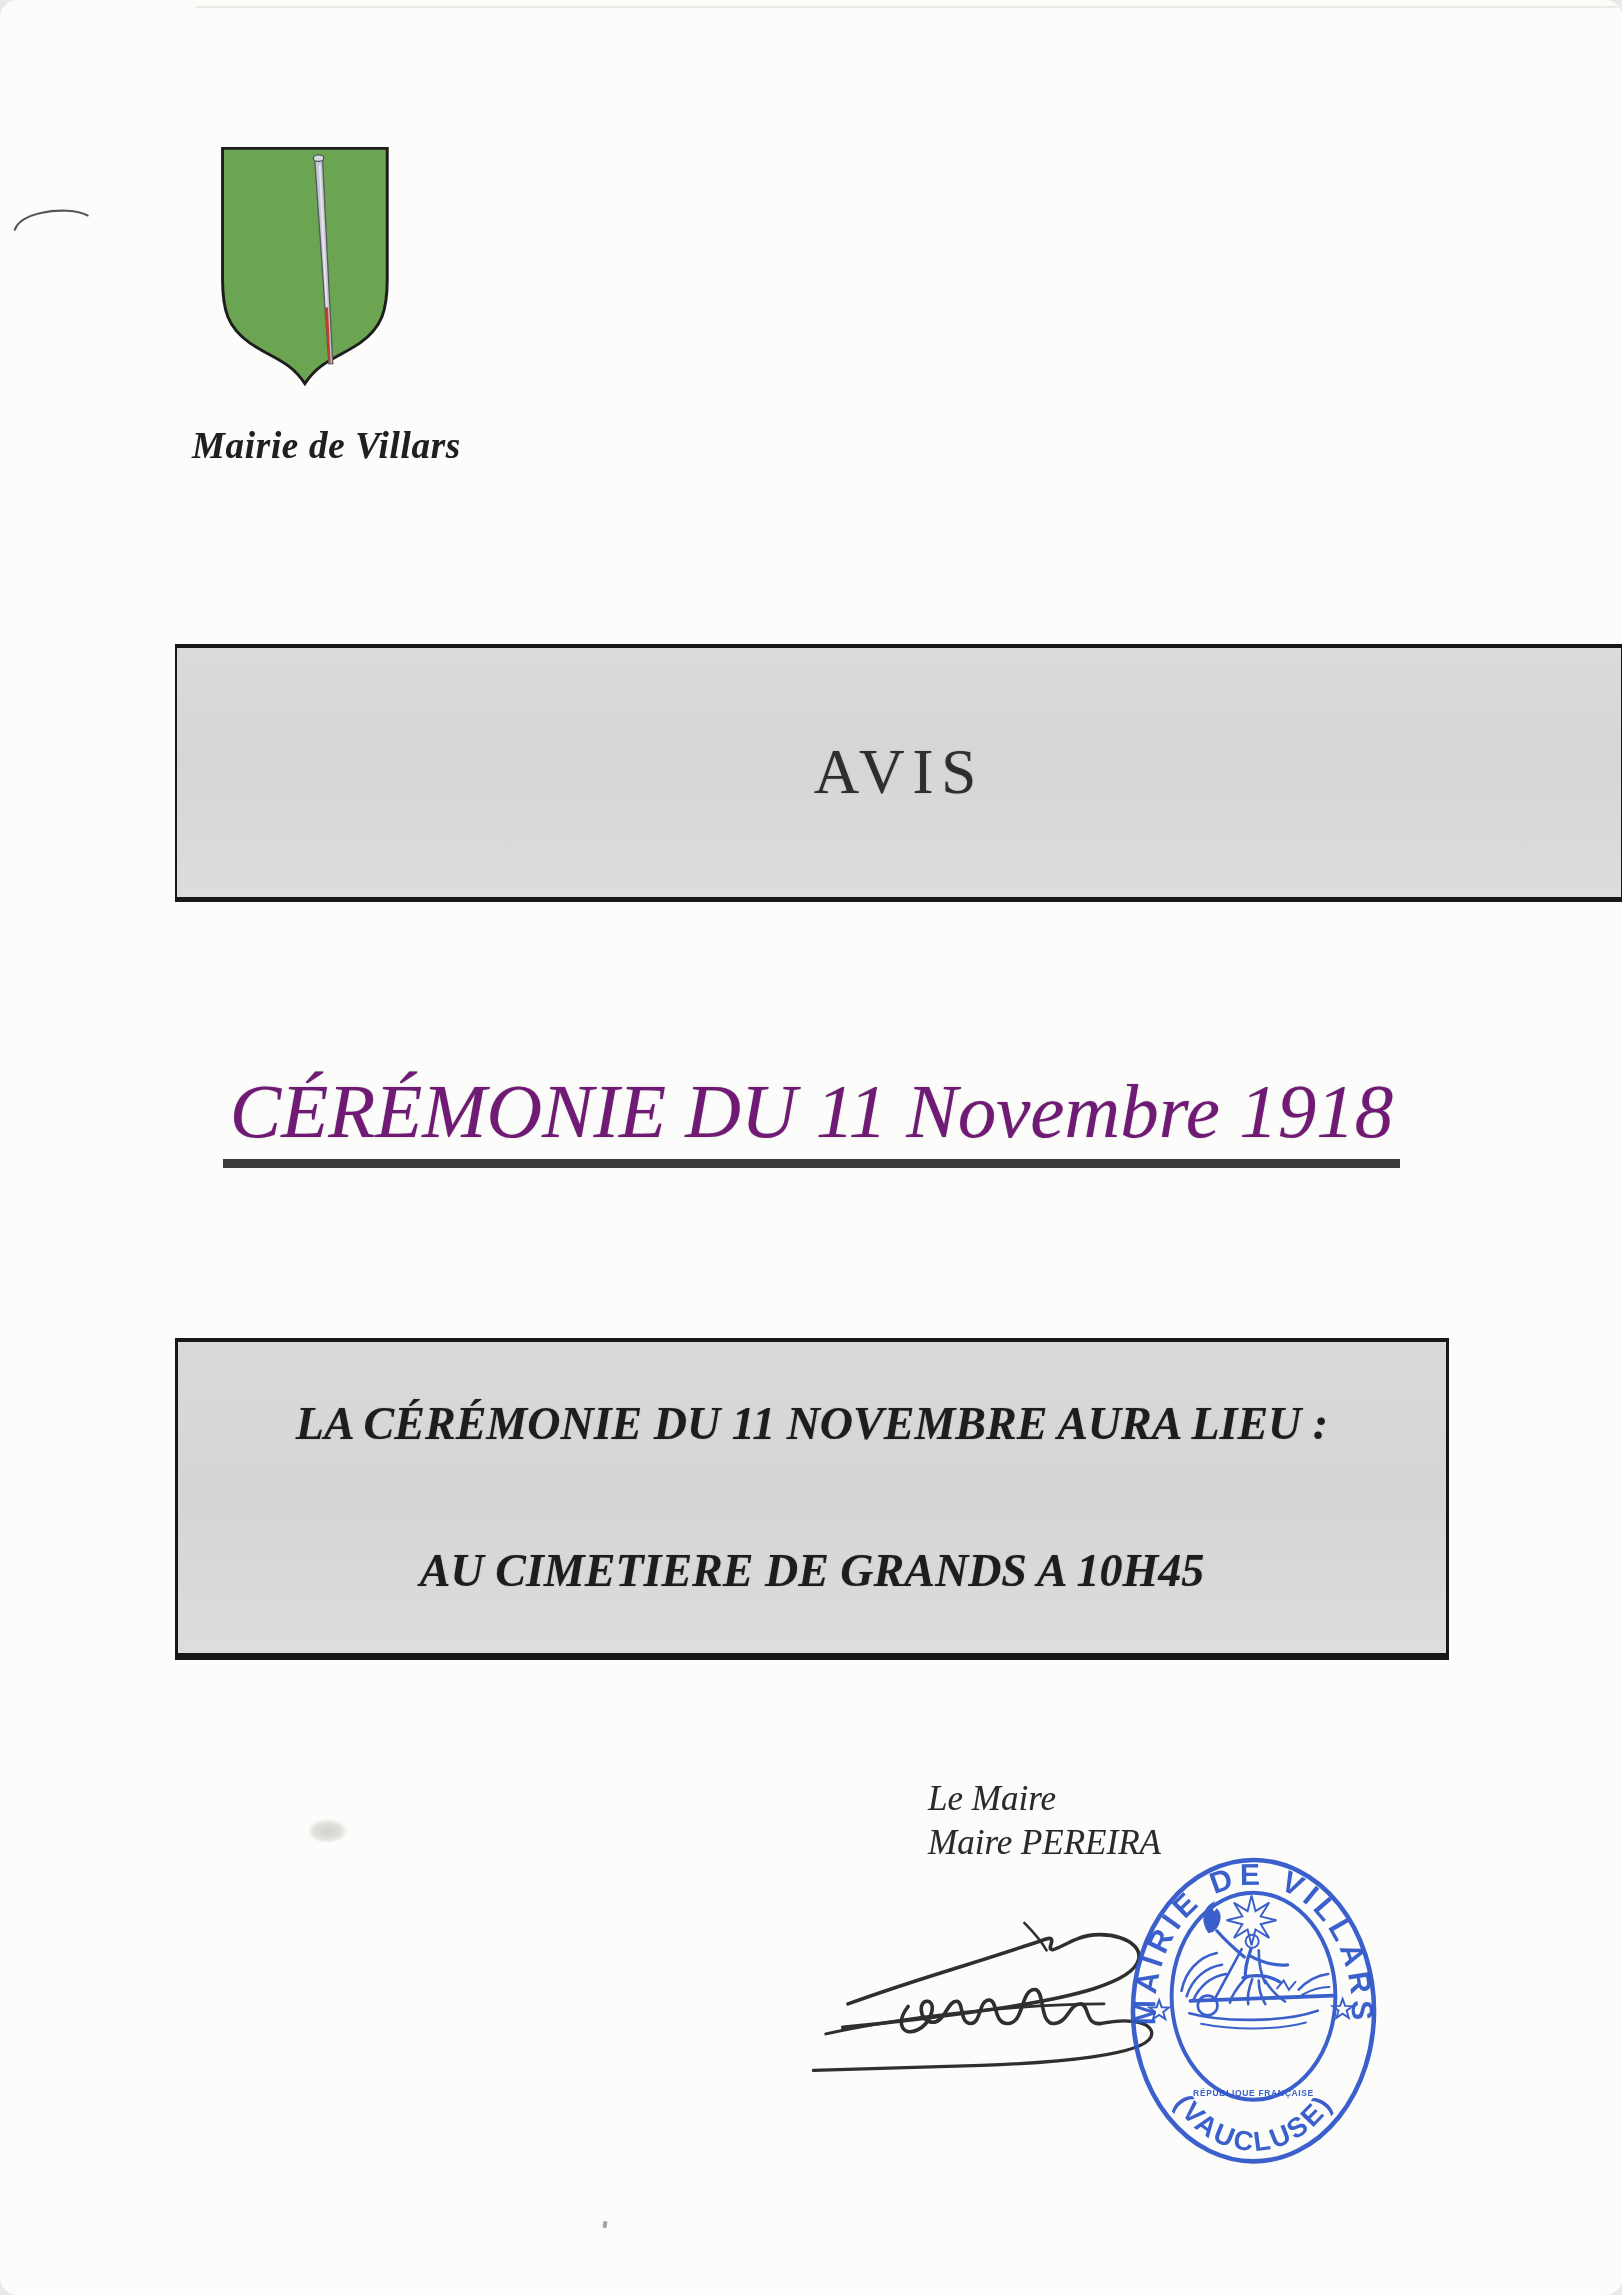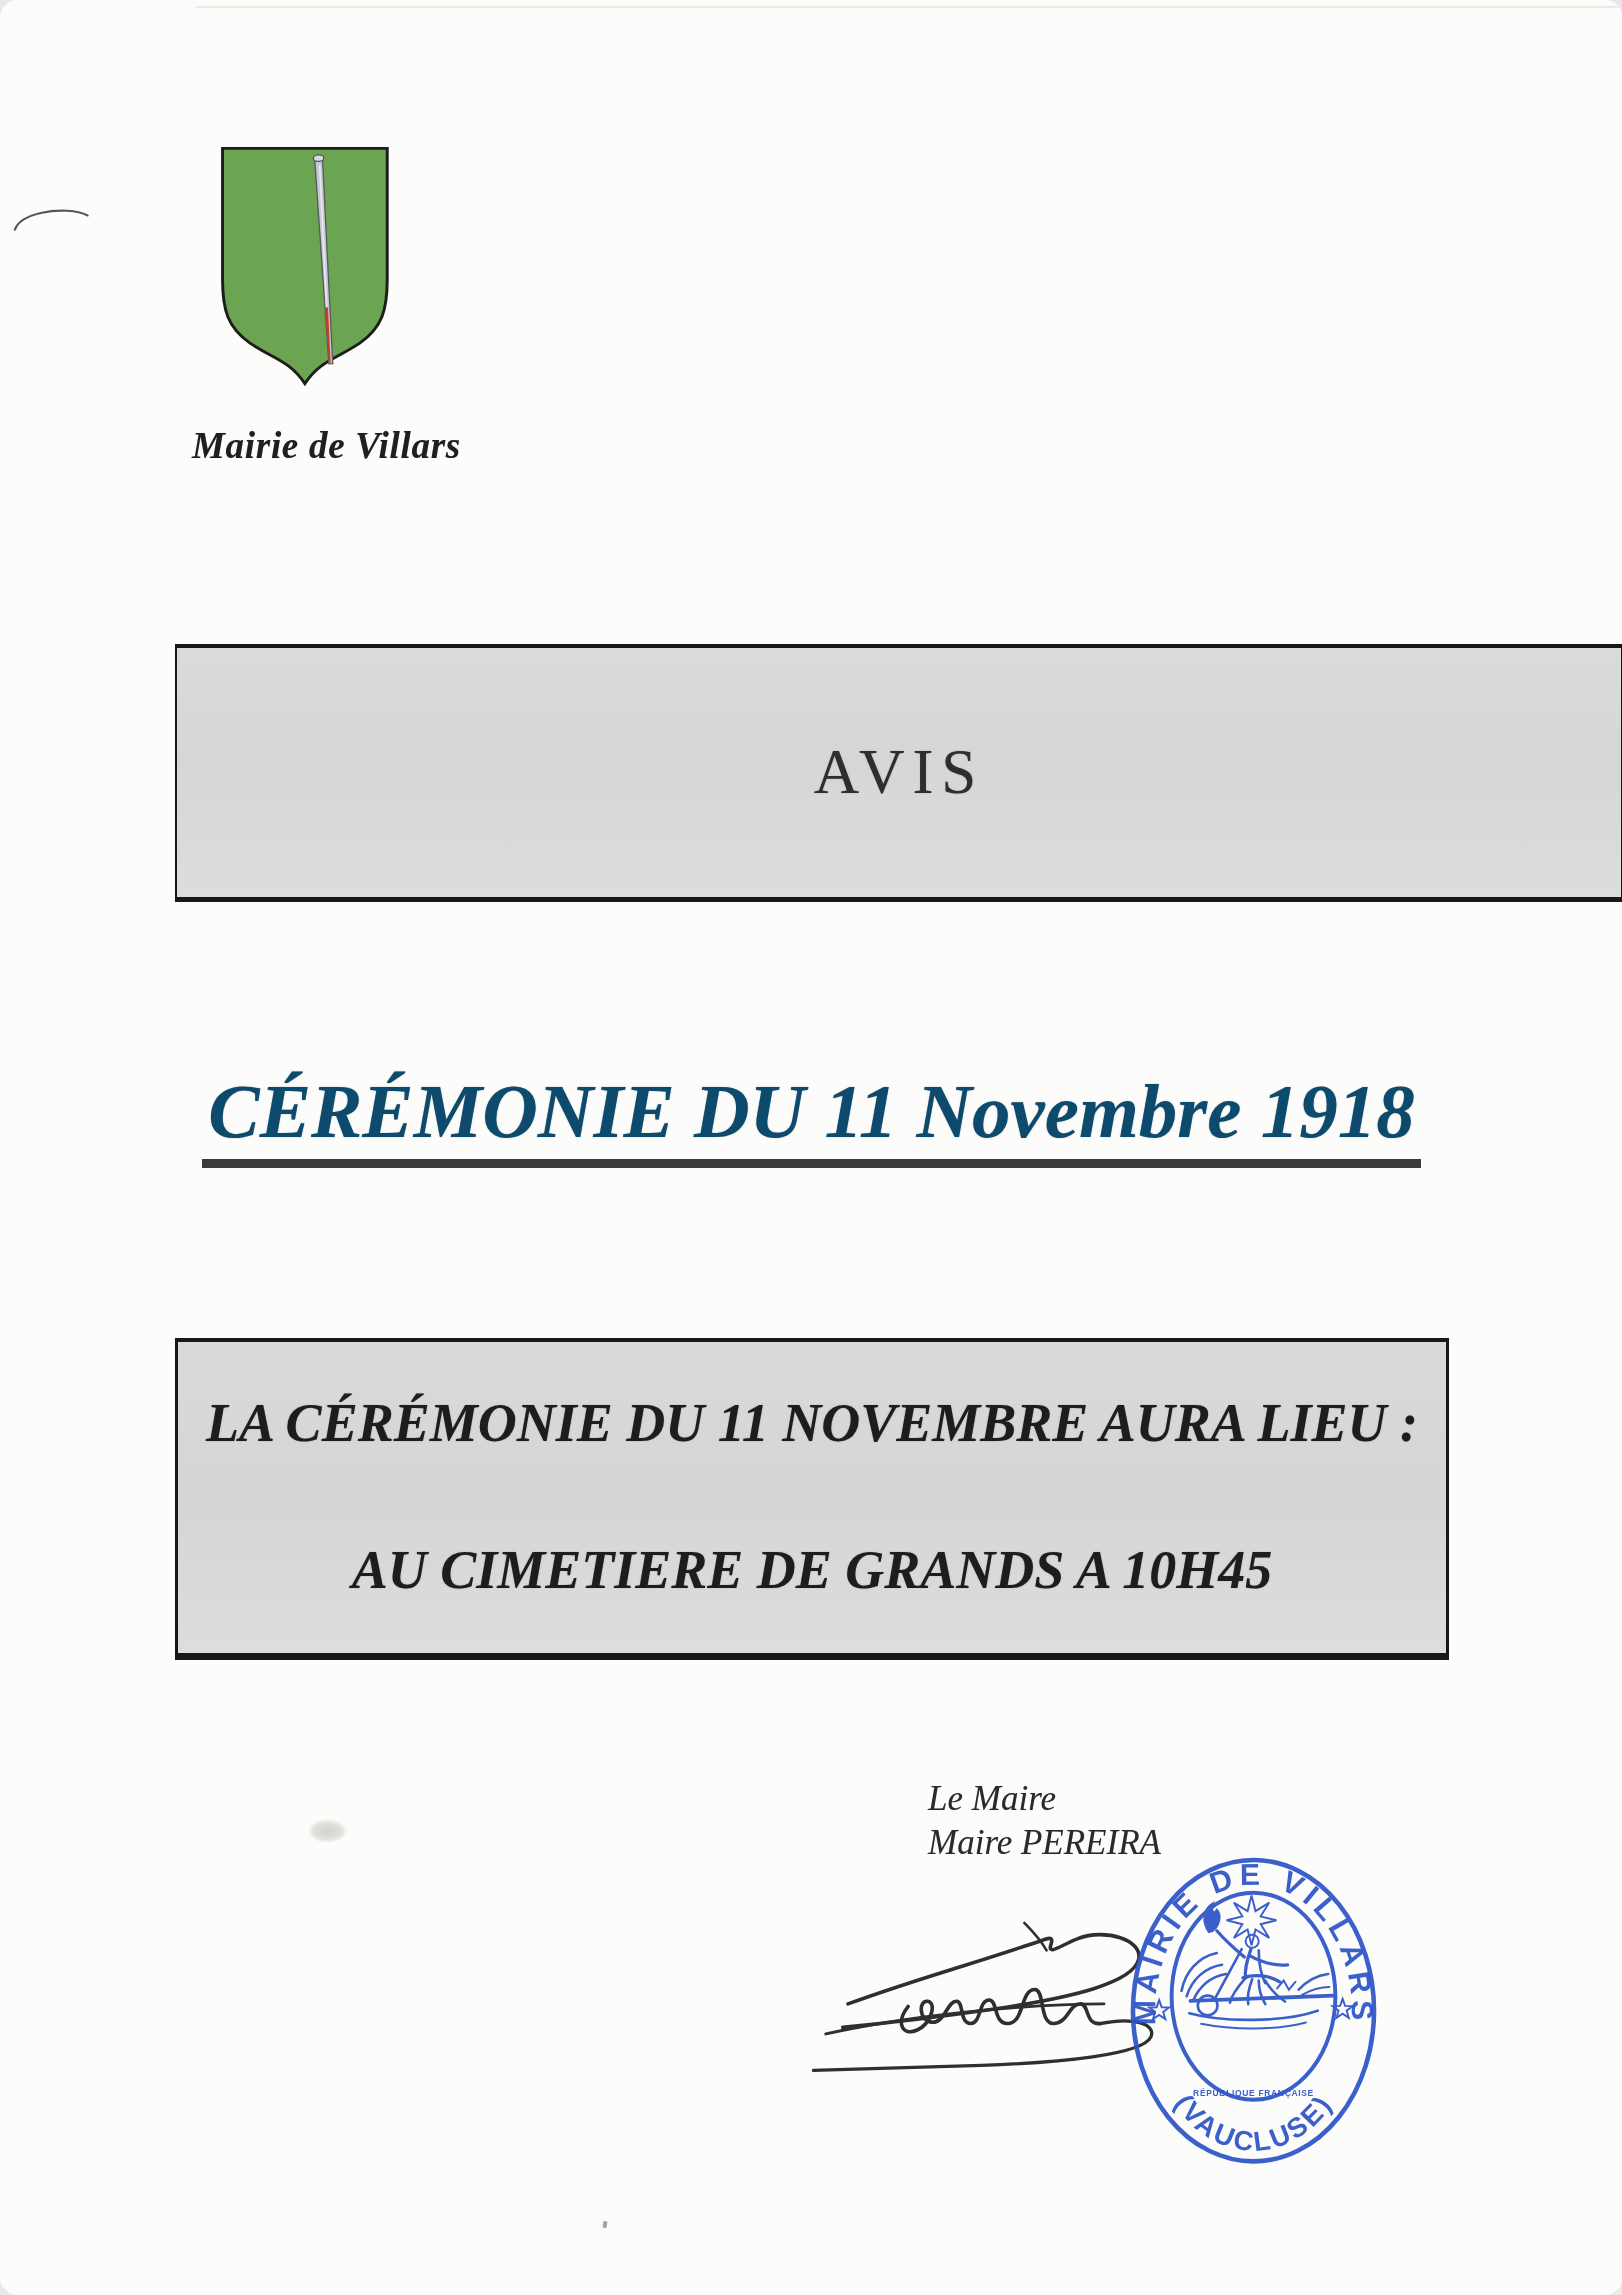--- a/index.html
+++ b/index.html
@@ -23,36 +23,36 @@
     border:2.6px solid #181818;border-top-width:4.6px;border-bottom-width:5.9px;
     display:flex;align-items:center;justify-content:center;
   }
   .avis-text{
     font-size:63px;color:#2e2e2e;letter-spacing:7.9px;
     text-shadow:0 0 1.3px rgba(40,40,40,.35);
   }
   
   .title-wrap{left:0;top:1073px;width:1623px;text-align:center;}
   .title-text{
-    display:inline-block;font-size:77px;font-weight:bold;font-style:italic;
-    color:#0c4a6e;line-height:77px;padding:0 6.5px 9.2px 6.5px;
+    display:inline-block;font-size:77px;font-weight:normal;font-style:italic;
+    color:#701a75;line-height:77px;padding:0 6.5px 9.2px 6.5px;
     border-bottom:9.2px solid #3b3b3b;
     text-shadow:0 0 1.3px rgba(35,35,35,.4);
   }
   
   .schedule-box{
     left:175px;top:1338px;width:1274px;height:322px;box-sizing:border-box;
     background:linear-gradient(180deg,#d9dbd9 0%,#d4d6d4 50%,#dcdedc 100%);
     border:3.9px solid #181818;border-top-width:4.6px;border-bottom-width:7.2px;
     display:flex;flex-direction:column;justify-content:space-between;
     padding:7.9px 0 9.2px 0;
   }
   .schedule-line{
     flex:1;display:flex;align-items:center;justify-content:center;
-    font-size:54px;font-weight:bold;font-style:italic;color:#1d1d1d;
+    font-size:46px;font-weight:bold;font-style:italic;color:#1d1d1d;
     text-shadow:0 0 1.3px rgba(30,30,30,.35);white-space:nowrap;
   }
   
   .signoff{left:928px;top:1777px;line-height:44px;font-size:35px;
     font-style:italic;color:#2a2a2a;text-shadow:0 0 0.7px rgba(40,40,40,.3);}
   
   .scan-smudge{
     left:309px;top:1820px;width:37px;height:22px;border-radius:50%;
     background:radial-gradient(ellipse at 50% 50%,#c3c3bd 0%,#d8d8d3 55%,rgba(250,250,248,0) 80%);
     opacity:.75;filter:blur(1.3px);

